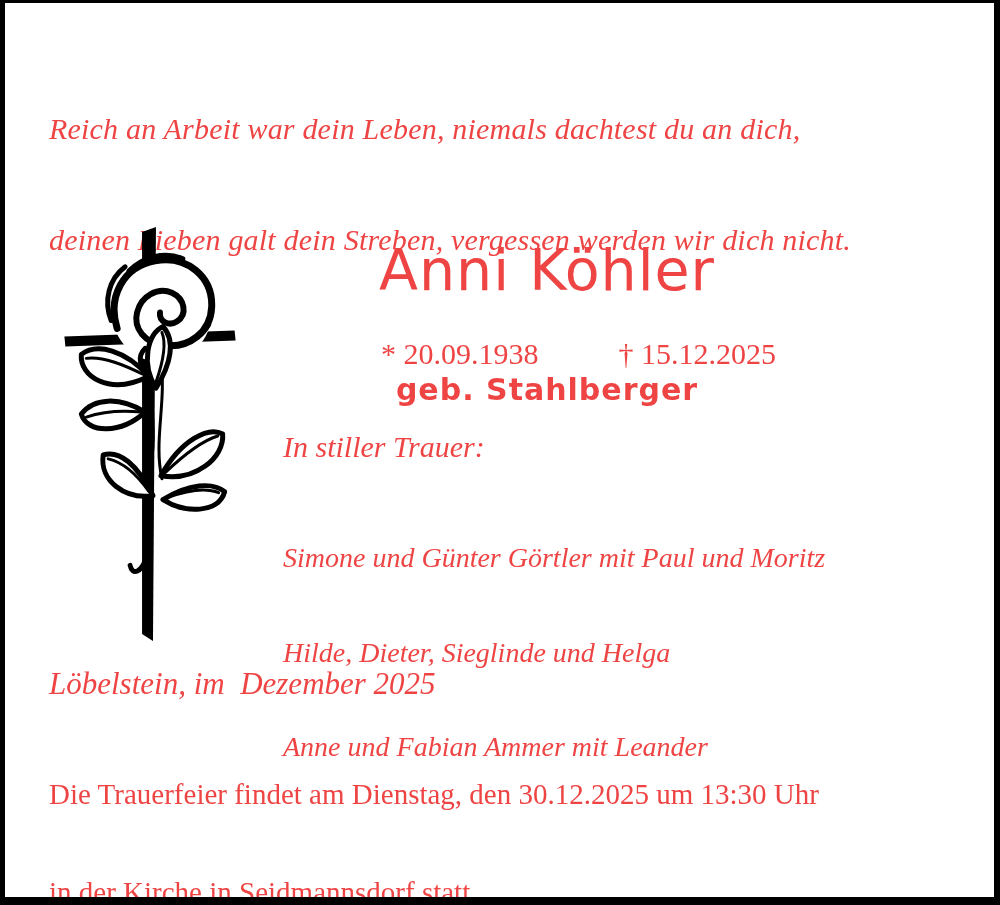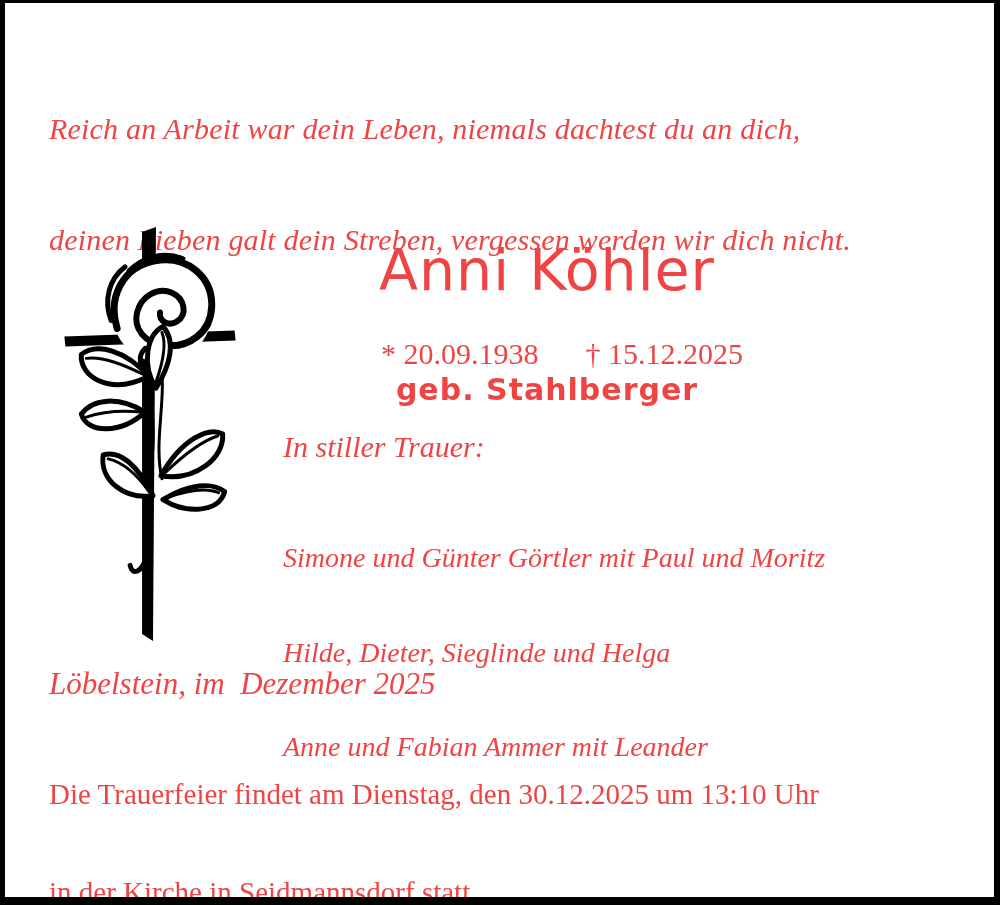--- a/index.html
+++ b/index.html
@@ -49,21 +49,21 @@
   }
   .maiden-name {
     margin-top: 33px;
     font-size: 30px;
     font-weight: 600;
     letter-spacing: 1px;
   }
   .dates-row {
     left: 376px; top: 334px;
     display: flex;
-    gap: 47px;
+    gap: 80px;
     font-size: 30px;
   }
 
   .trauer-heading {
     left: 278px; top: 427px;
     font-style: italic;
     font-size: 30px;
   }
   .mourners {
     left: 278px; top: 476px;
@@ -147,19 +147,19 @@
   <div class="abs mourners">
     <div>Simone und Günter Görtler mit Paul und Moritz</div>
     <div>Hilde, Dieter, Sieglinde und Helga</div>
     <div>Anne und Fabian Ammer mit Leander</div>
     
   </div>
 
   <div class="abs place-date">Löbelstein, im  Dezember 2025</div>
 
   <div class="abs details">
-    <div>Die Trauerfeier findet am Dienstag, den 30.12.2025 um 13:10 Uhr</div>
+    <div>Die Trauerfeier findet am Dienstag, den 30.12.2025 um 13:30 Uhr</div>
     <div>in der Kirche in Seidmannsdorf statt.</div>
     
     
   </div>
 
 </div>
 
 </body></html>

